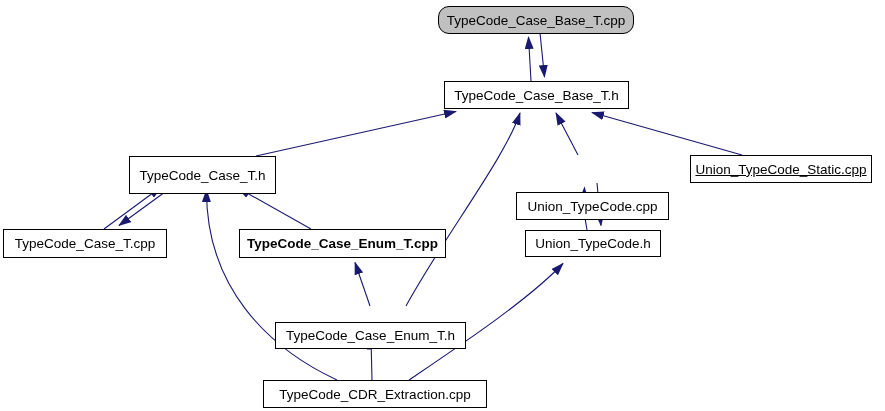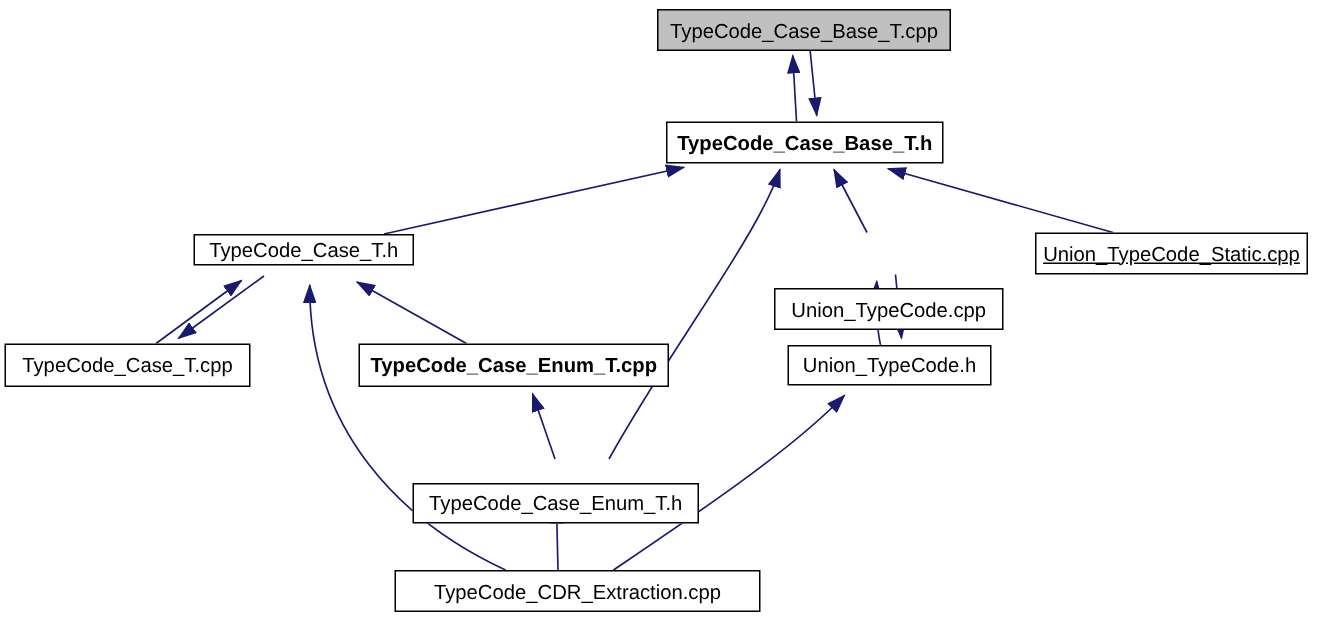--- a/index.html
+++ b/index.html
@@ -22,33 +22,33 @@
     border: 1px solid #000000;
     background: #ffffff;
     color: #000000;
     font-size: 13.5px;
     display: flex;
     align-items: center;
     justify-content: center;
     white-space: nowrap;
     cursor: pointer;
   }
-  .node.highlight { background: #c0c0c0; }
+  .node.highlight { background: #c0c0c0; border-radius: 11px; }
 
   
   #node-base-cpp          { left: 438px; top: 6px;   width: 196px; height: 28px; }
-  #node-base-h            { left: 444px; top: 81px;  width: 185px; height: 28px; font-weight: bold; }
-  #node-case-t-h          { left: 129px; top: 156px; width: 147px; height: 21px; }
+  #node-base-h            { left: 444px; top: 81px;  width: 185px; height: 28px; }
+  #node-case-t-h          { left: 129px; top: 156px; width: 147px; height: 38px; }
   #node-union-cpp         { left: 516px; top: 155px; width: 153px; height: 28px; margin-top: 37px; }
   #node-union-static-cpp  { left: 690px; top: 155px; width: 182px; height: 28px; text-decoration: underline; }
   #node-case-t-cpp        { left: 3px;   top: 229px; width: 164px; height: 29px; }
   #node-enum-cpp          { left: 239px; top: 229px; width: 207px; height: 29px; font-weight: bold; }
   #node-union-h           { left: 525px; top: 230px; width: 136px; height: 27px; }
   #node-enum-h            { left: 275px; top: 322px; width: 191px; height: 27px; }
-  #node-cdr               { left: 263px; top: 380px; width: 244px; height: 28px; }
+  #node-cdr               { left: 263px; top: 380px; width: 224px; height: 28px; }
 
   .edge {
     fill: none;
     stroke: #191970;
     stroke-width: 1.1;
   }
 </style>
 </head>
 <body>
 

